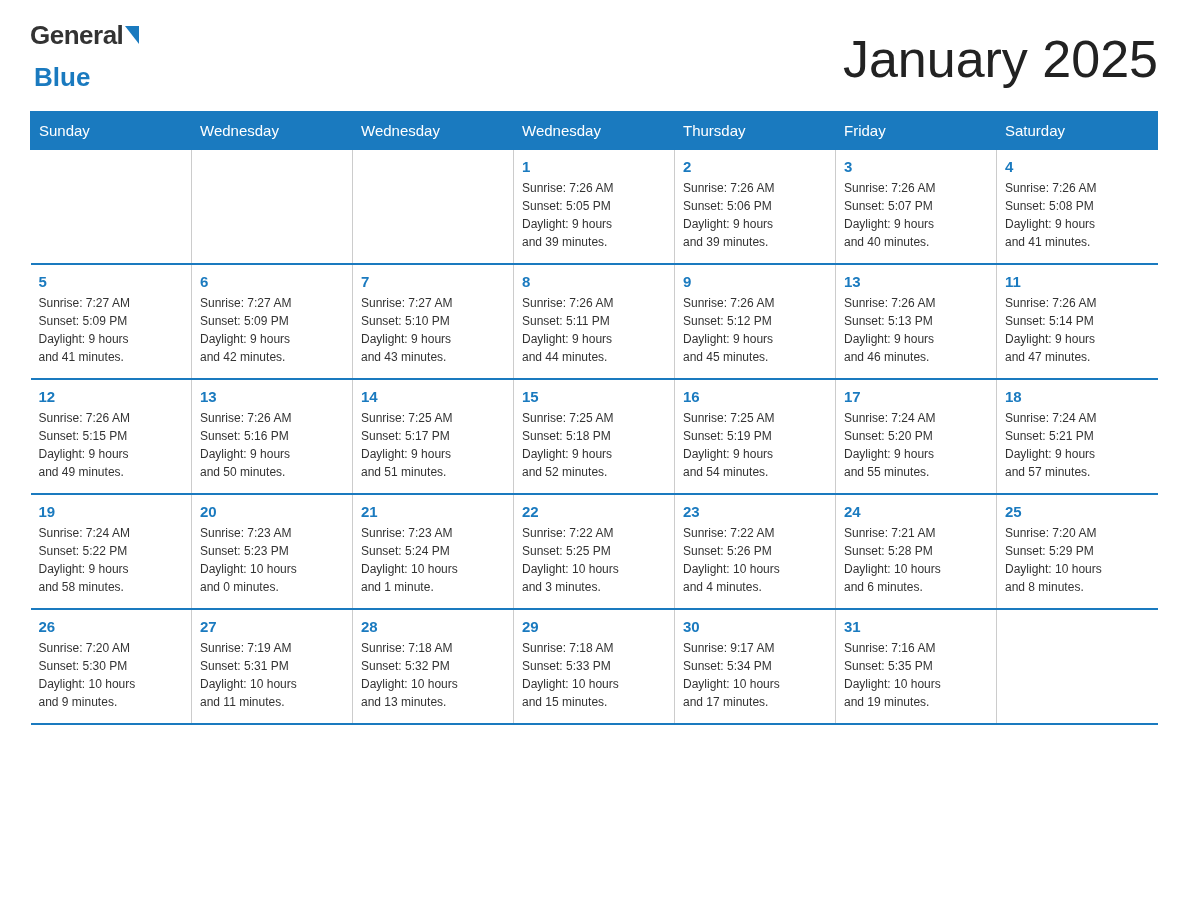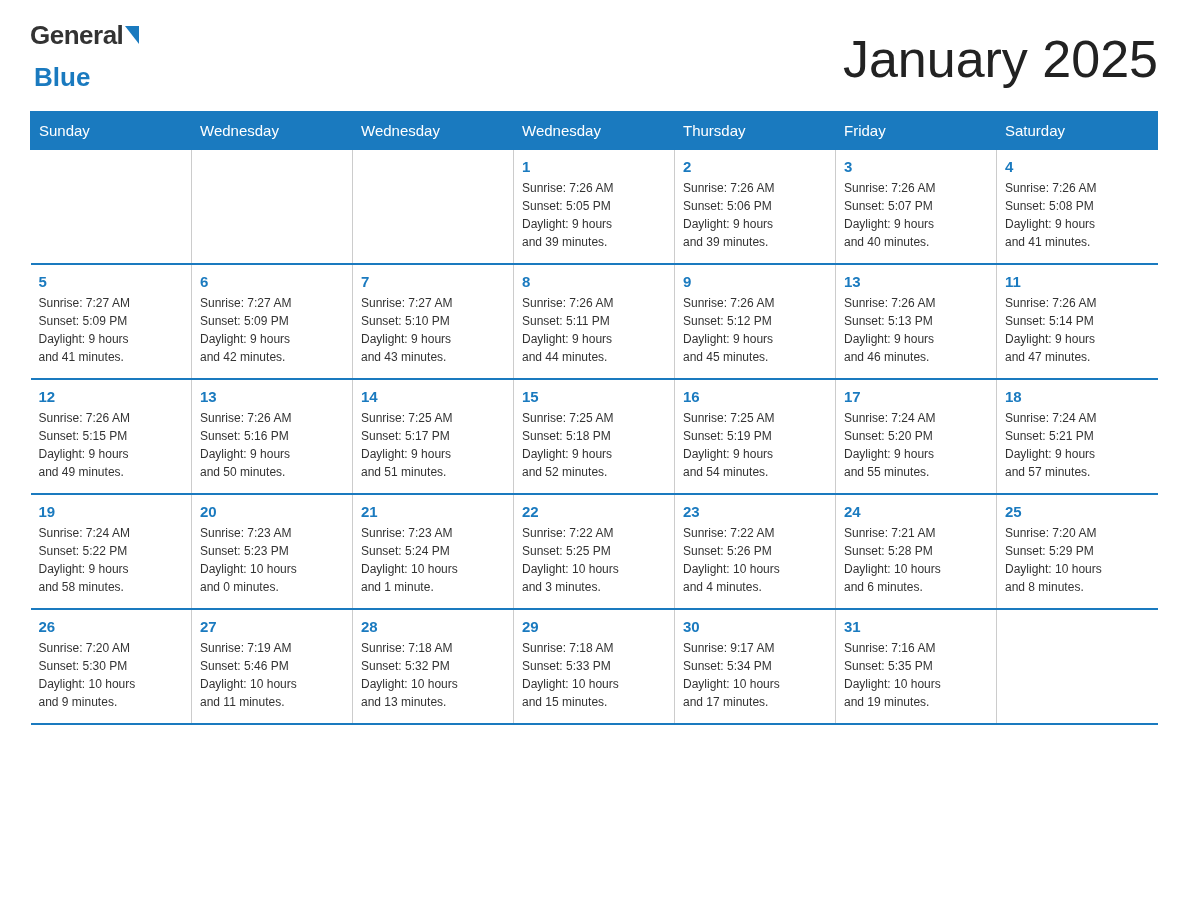--- a/index.html
+++ b/index.html
@@ -327,21 +327,21 @@
         <td>
           <span class="day-num">26</span>
           <div class="day-info" style="white-space: pre-line;">Sunrise: 7:20 AM
 Sunset: 5:30 PM
 Daylight: 10 hours
 and 9 minutes.</div>
         </td>
         <td>
           <span class="day-num">27</span>
           <div class="day-info" style="white-space: pre-line;">Sunrise: 7:19 AM
-Sunset: 5:46 PM
+Sunset: 5:31 PM
 Daylight: 10 hours
 and 11 minutes.</div>
         </td>
         <td>
           <span class="day-num">28</span>
           <div class="day-info" style="white-space: pre-line;">Sunrise: 7:18 AM
 Sunset: 5:32 PM
 Daylight: 10 hours
 and 13 minutes.</div>
         </td>

